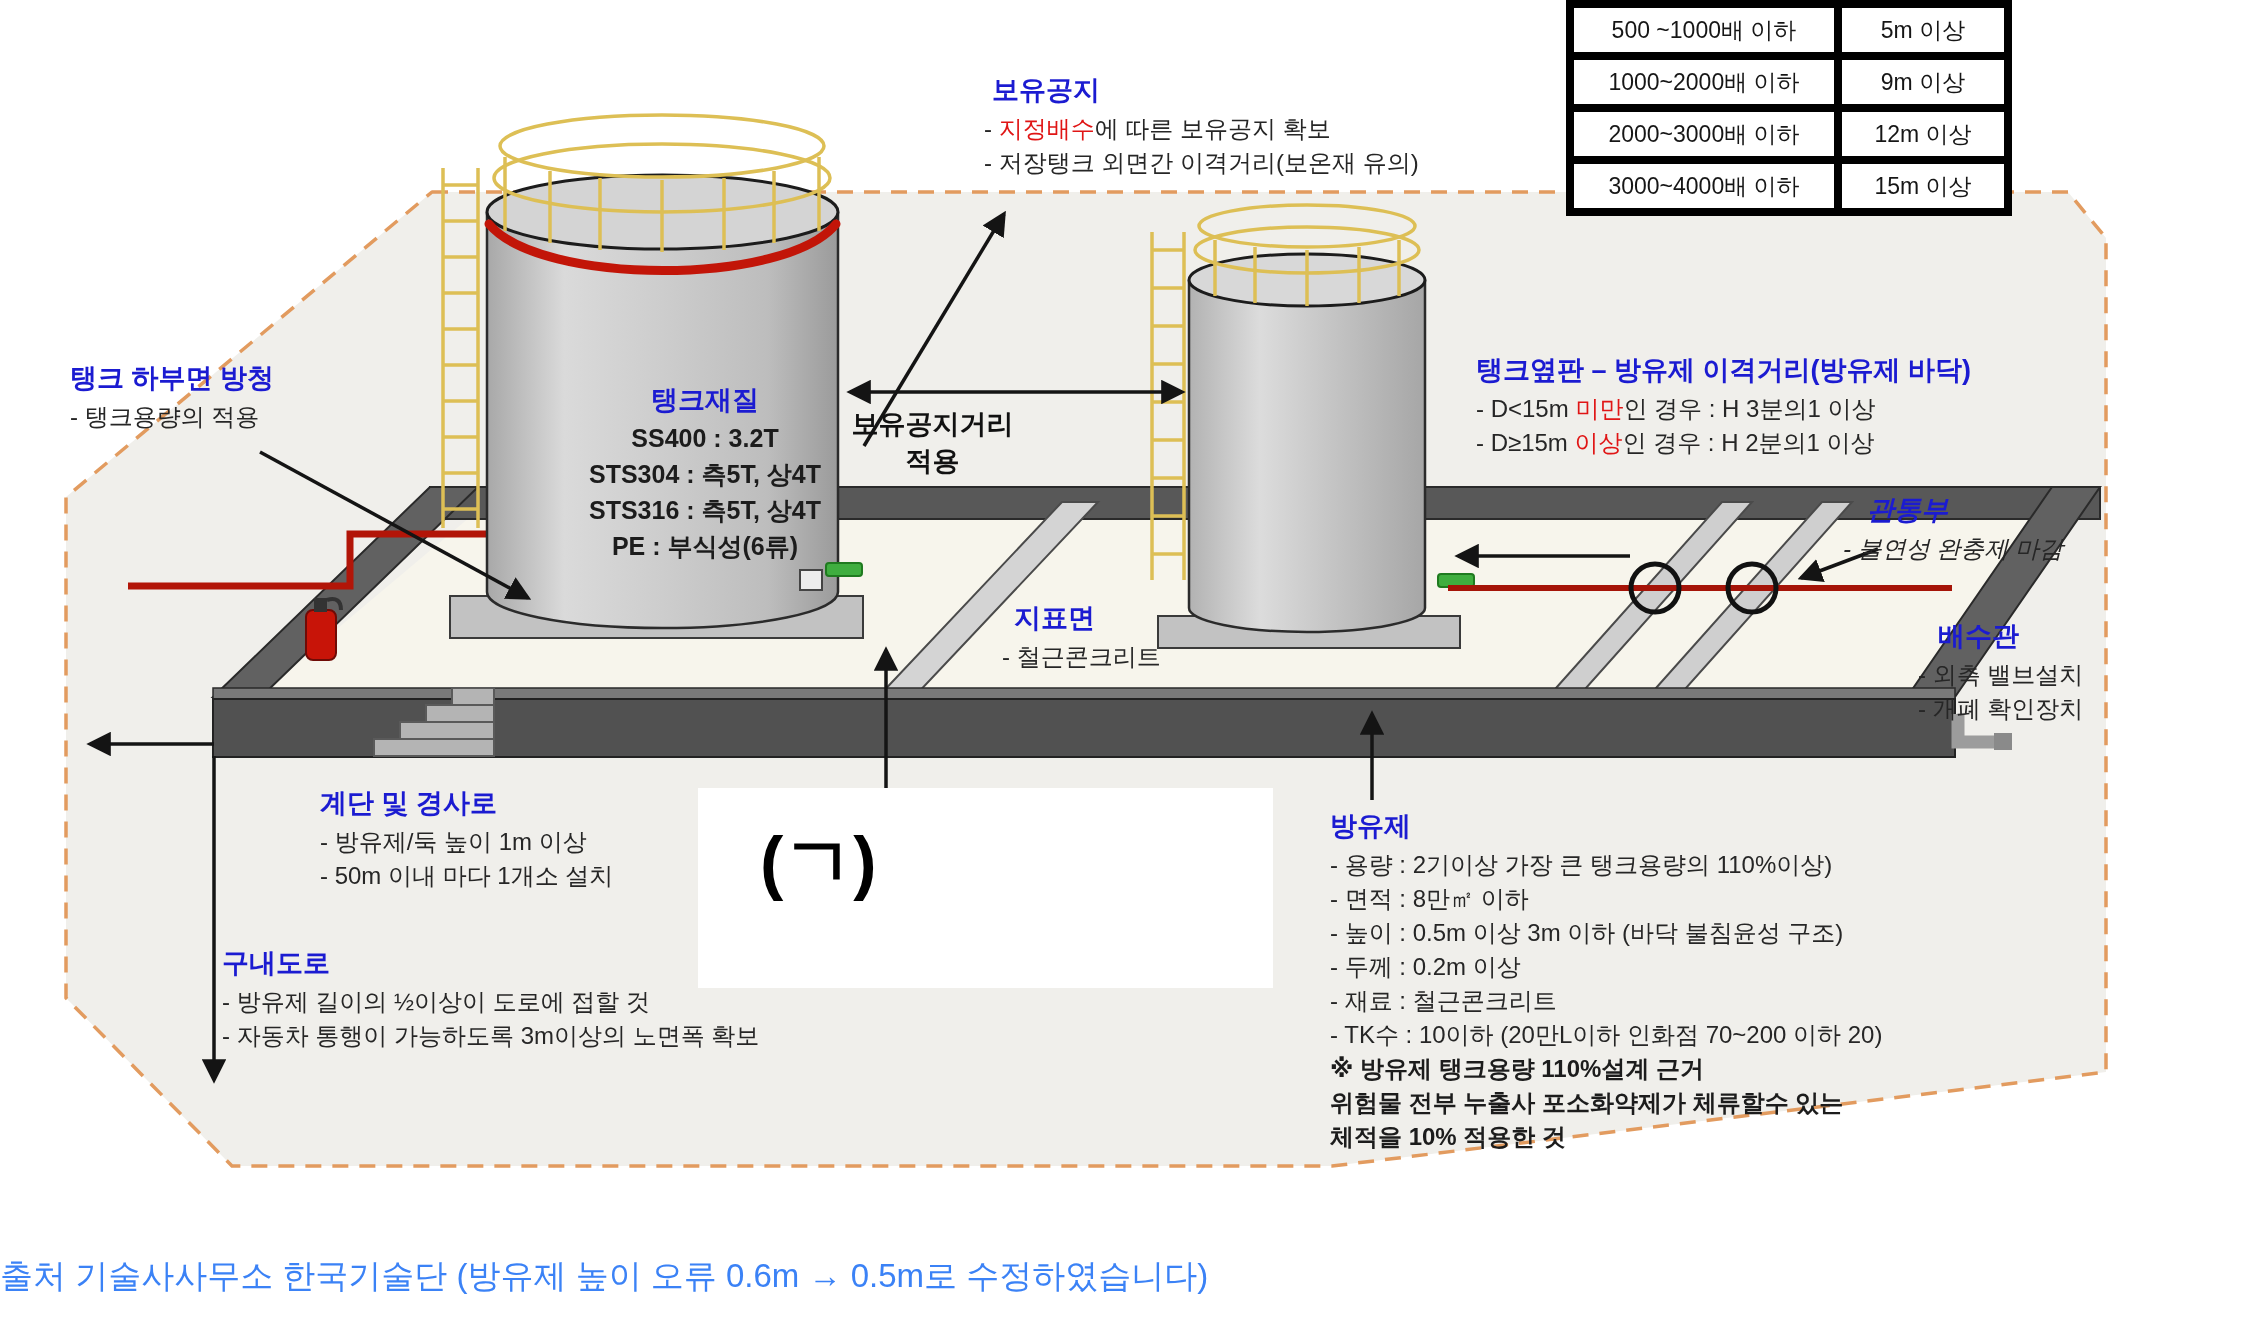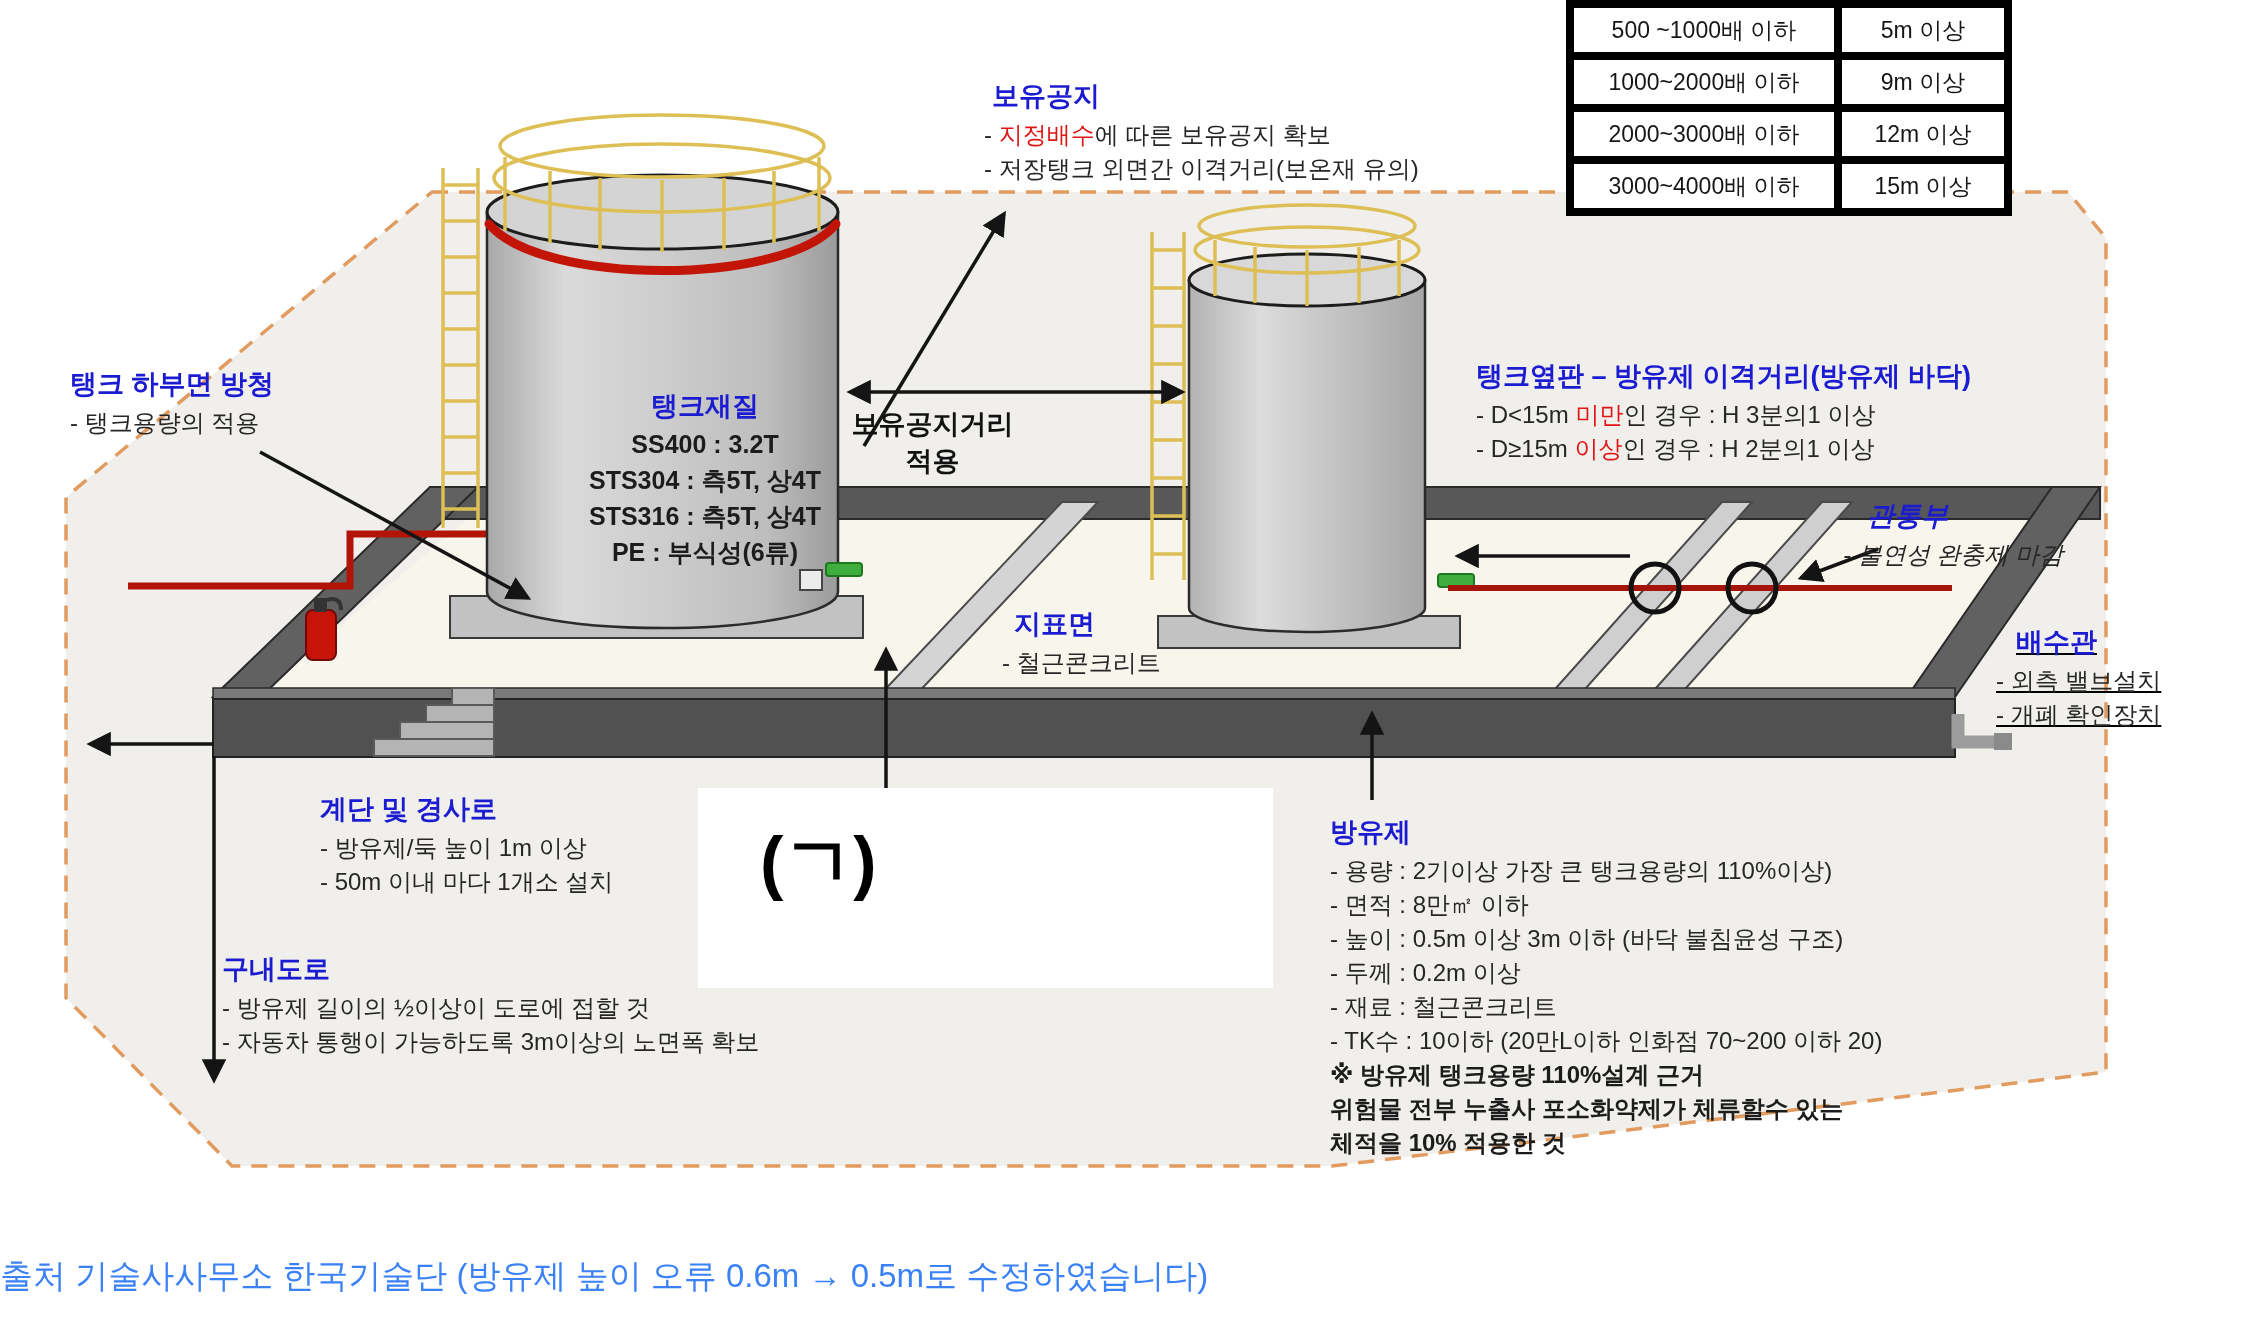--- a/index.html
+++ b/index.html
@@ -1,20 +1,20 @@
 <!DOCTYPE html>
 <html><head>
 <meta charset="utf-8">
 <style>
   html,body{margin:0;padding:0;}
   .stage{position:relative;width:2262px;height:1328px;background:#ffffff;overflow:hidden;
          font-family:"Liberation Sans","DejaVu Sans",sans-serif;}
   svg.diagram{position:absolute;left:0;top:0;z-index:1;}
   .ann{position:absolute;z-index:3;}
-  .ann .t{font-size:27px;font-weight:bold;color:#1b1bd1;margin:8px 0 4px 0;white-space:nowrap;}
+  .ann .t{font-size:27px;font-weight:bold;color:#1b1bd1;margin:2px 0 4px 0;white-space:nowrap;}
   .ann .ln{font-size:24px;color:#262626;line-height:34px;white-space:nowrap;}
   .ann .em{font-weight:bold;color:#1c1c1c;}
   .red{color:#e01515;}
   .center{text-align:center;}
   .material .ln{font-size:25px;font-weight:600;line-height:36px;color:#1c1c1c;}
   .boyudist{font-size:27px;font-weight:bold;color:#111;line-height:37px;}
   .spec-table{position:absolute;left:1566px;top:0;z-index:3;border-collapse:collapse;background:#ffffff;}
   .spec-table td{border:8px solid #000000;font-size:23px;color:#161616;text-align:center;height:44px;padding:0 6px;}
   .spec-table td.c1{width:248px;}
   .spec-table td.c2{width:150px;}
@@ -176,21 +176,21 @@
   <div class="ann" style="left:1843px;top:490px;font-style:italic;">
     <div class="t" style="margin-left:24px;">관통부</div>
     <div class="ln">- 불연성 완충제 마감</div>
   </div>
 
   <div class="ann" style="left:1002px;top:598px;">
     <div class="t" style="margin-left:12px;">지표면</div>
     <div class="ln">- 철근콘크리트</div>
   </div>
 
-  <div class="ann" style="left:1996px;top:616px;text-decoration:underline;">
+  <div class="ann" style="left:1918px;top:616px;">
     <div class="t" style="margin-left:20px;">배수관</div>
     <div class="ln">- 외측 밸브설치</div>
     <div class="ln">- 개폐 확인장치</div>
   </div>
 
   <div class="ann" style="left:320px;top:783px;">
     <div class="t">계단 및 경사로</div>
     <div class="ln">- 방유제/둑 높이 1m 이상</div>
     <div class="ln">- 50m 이내 마다 1개소 설치</div>
   </div>

